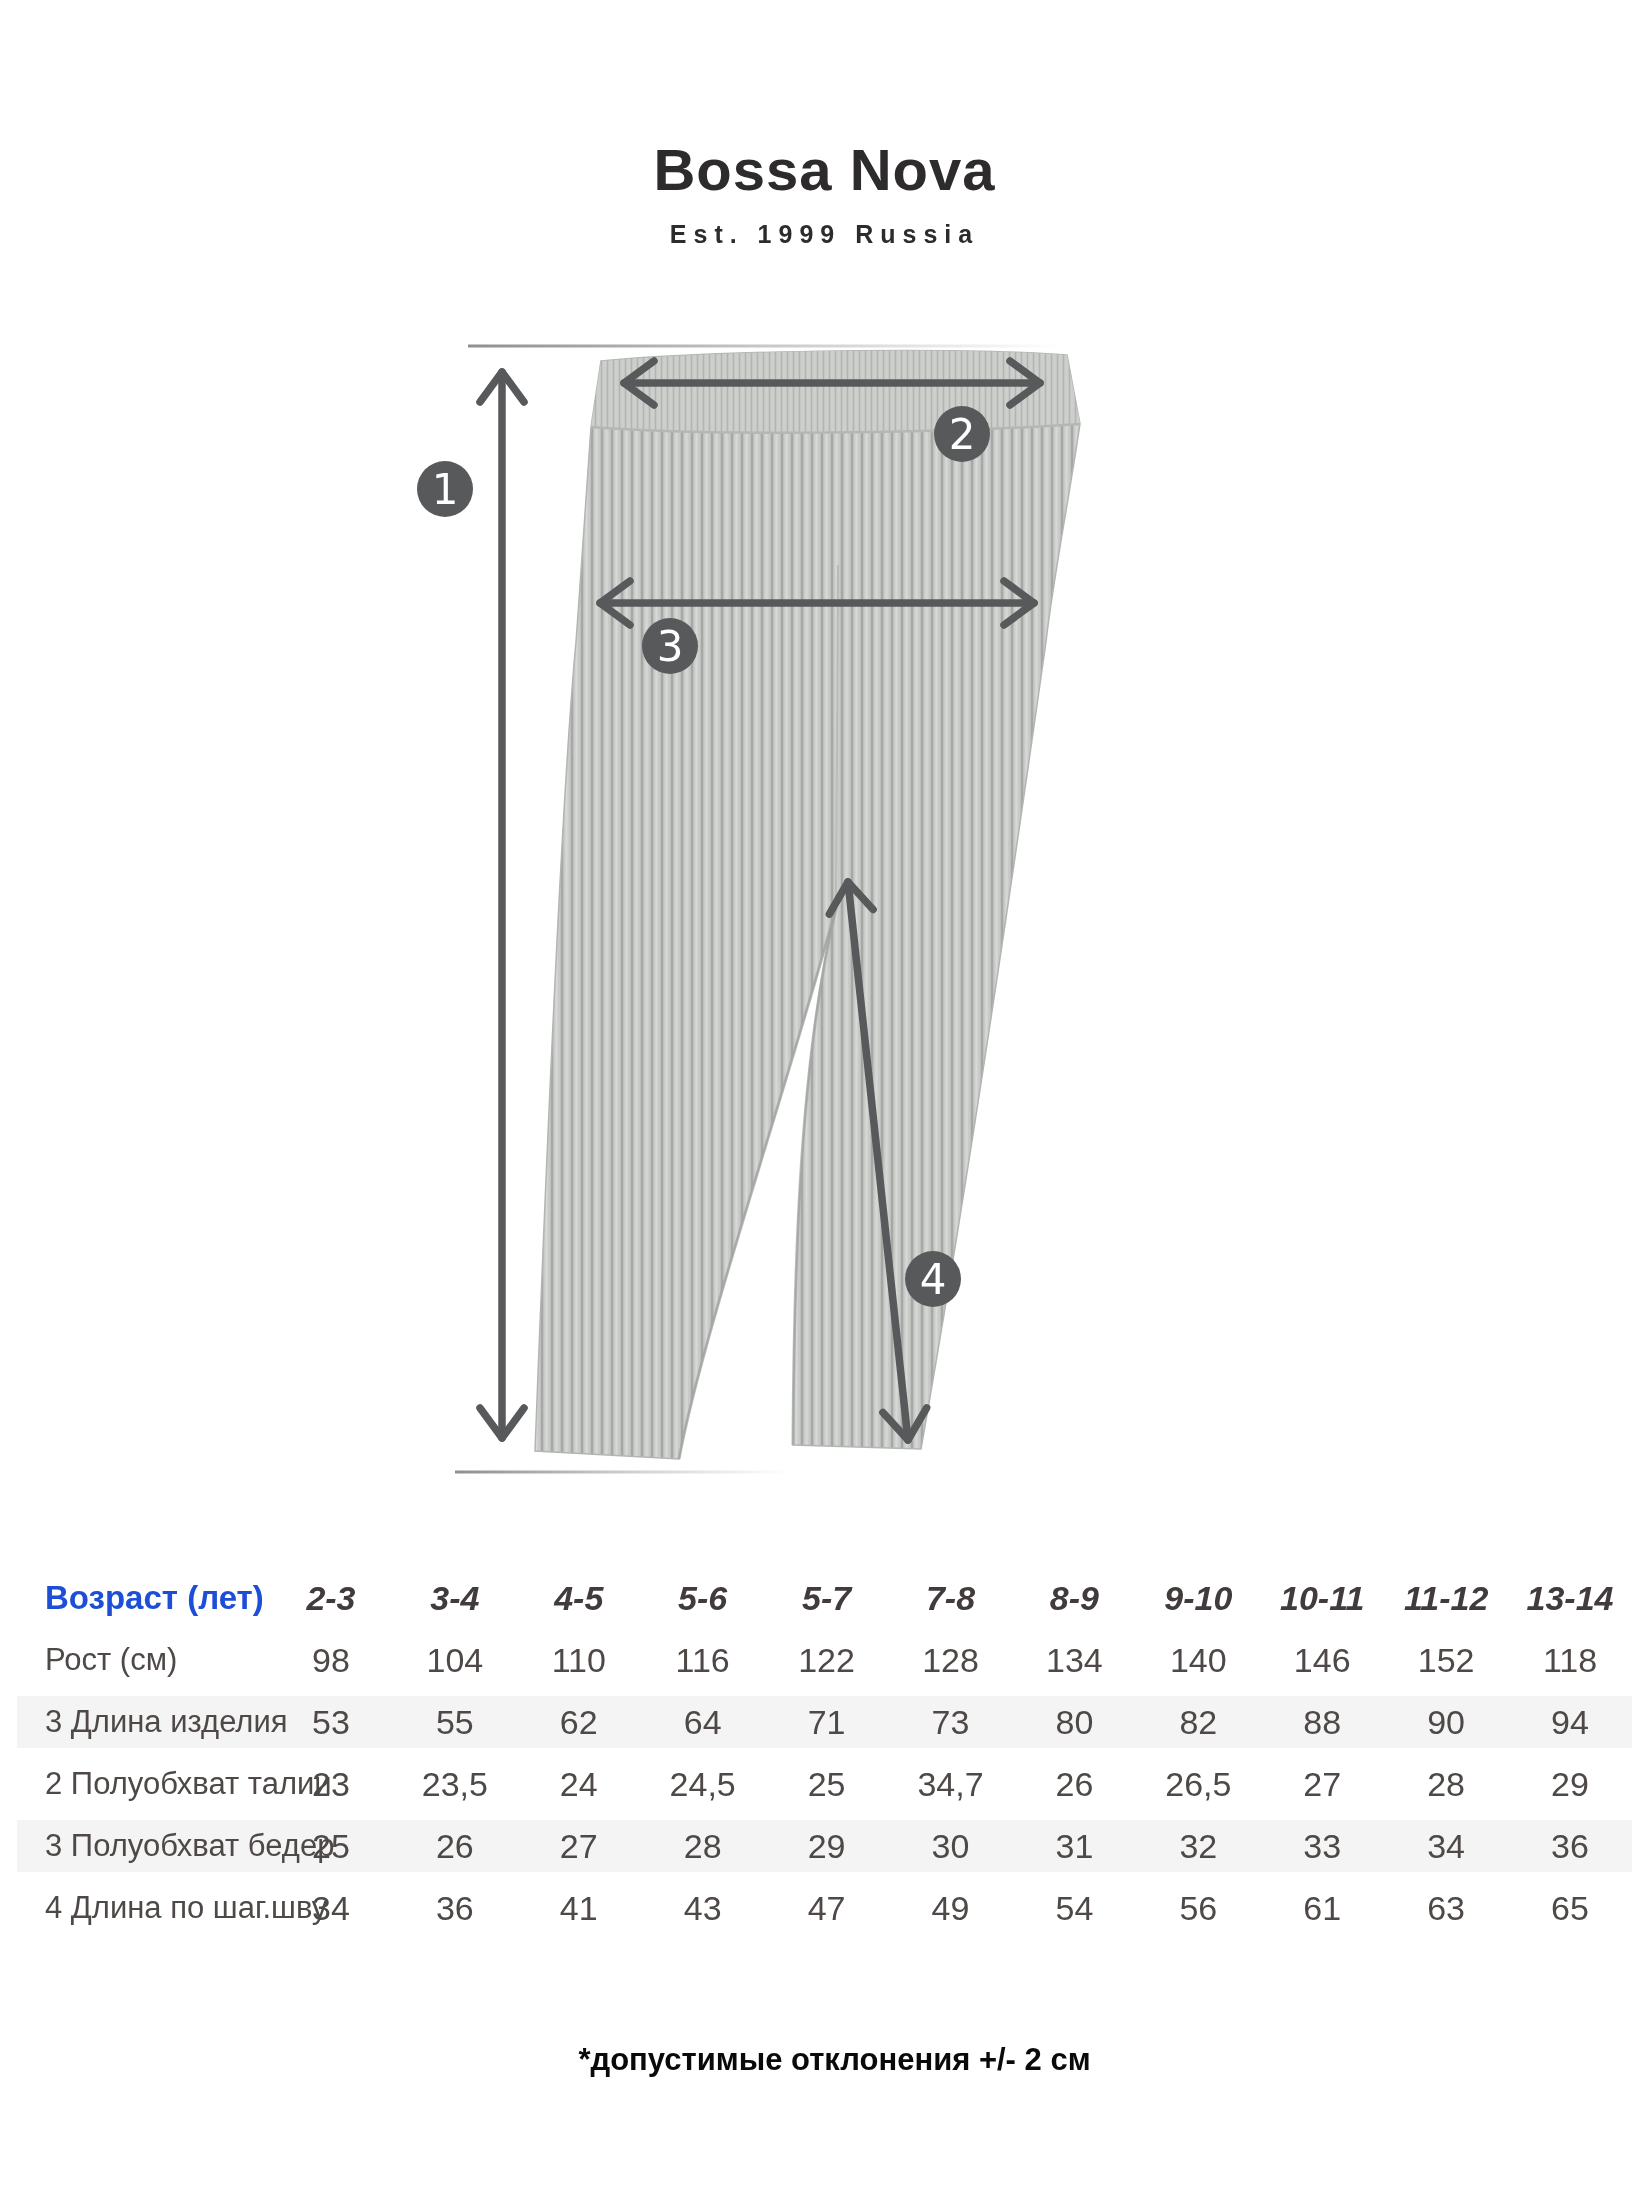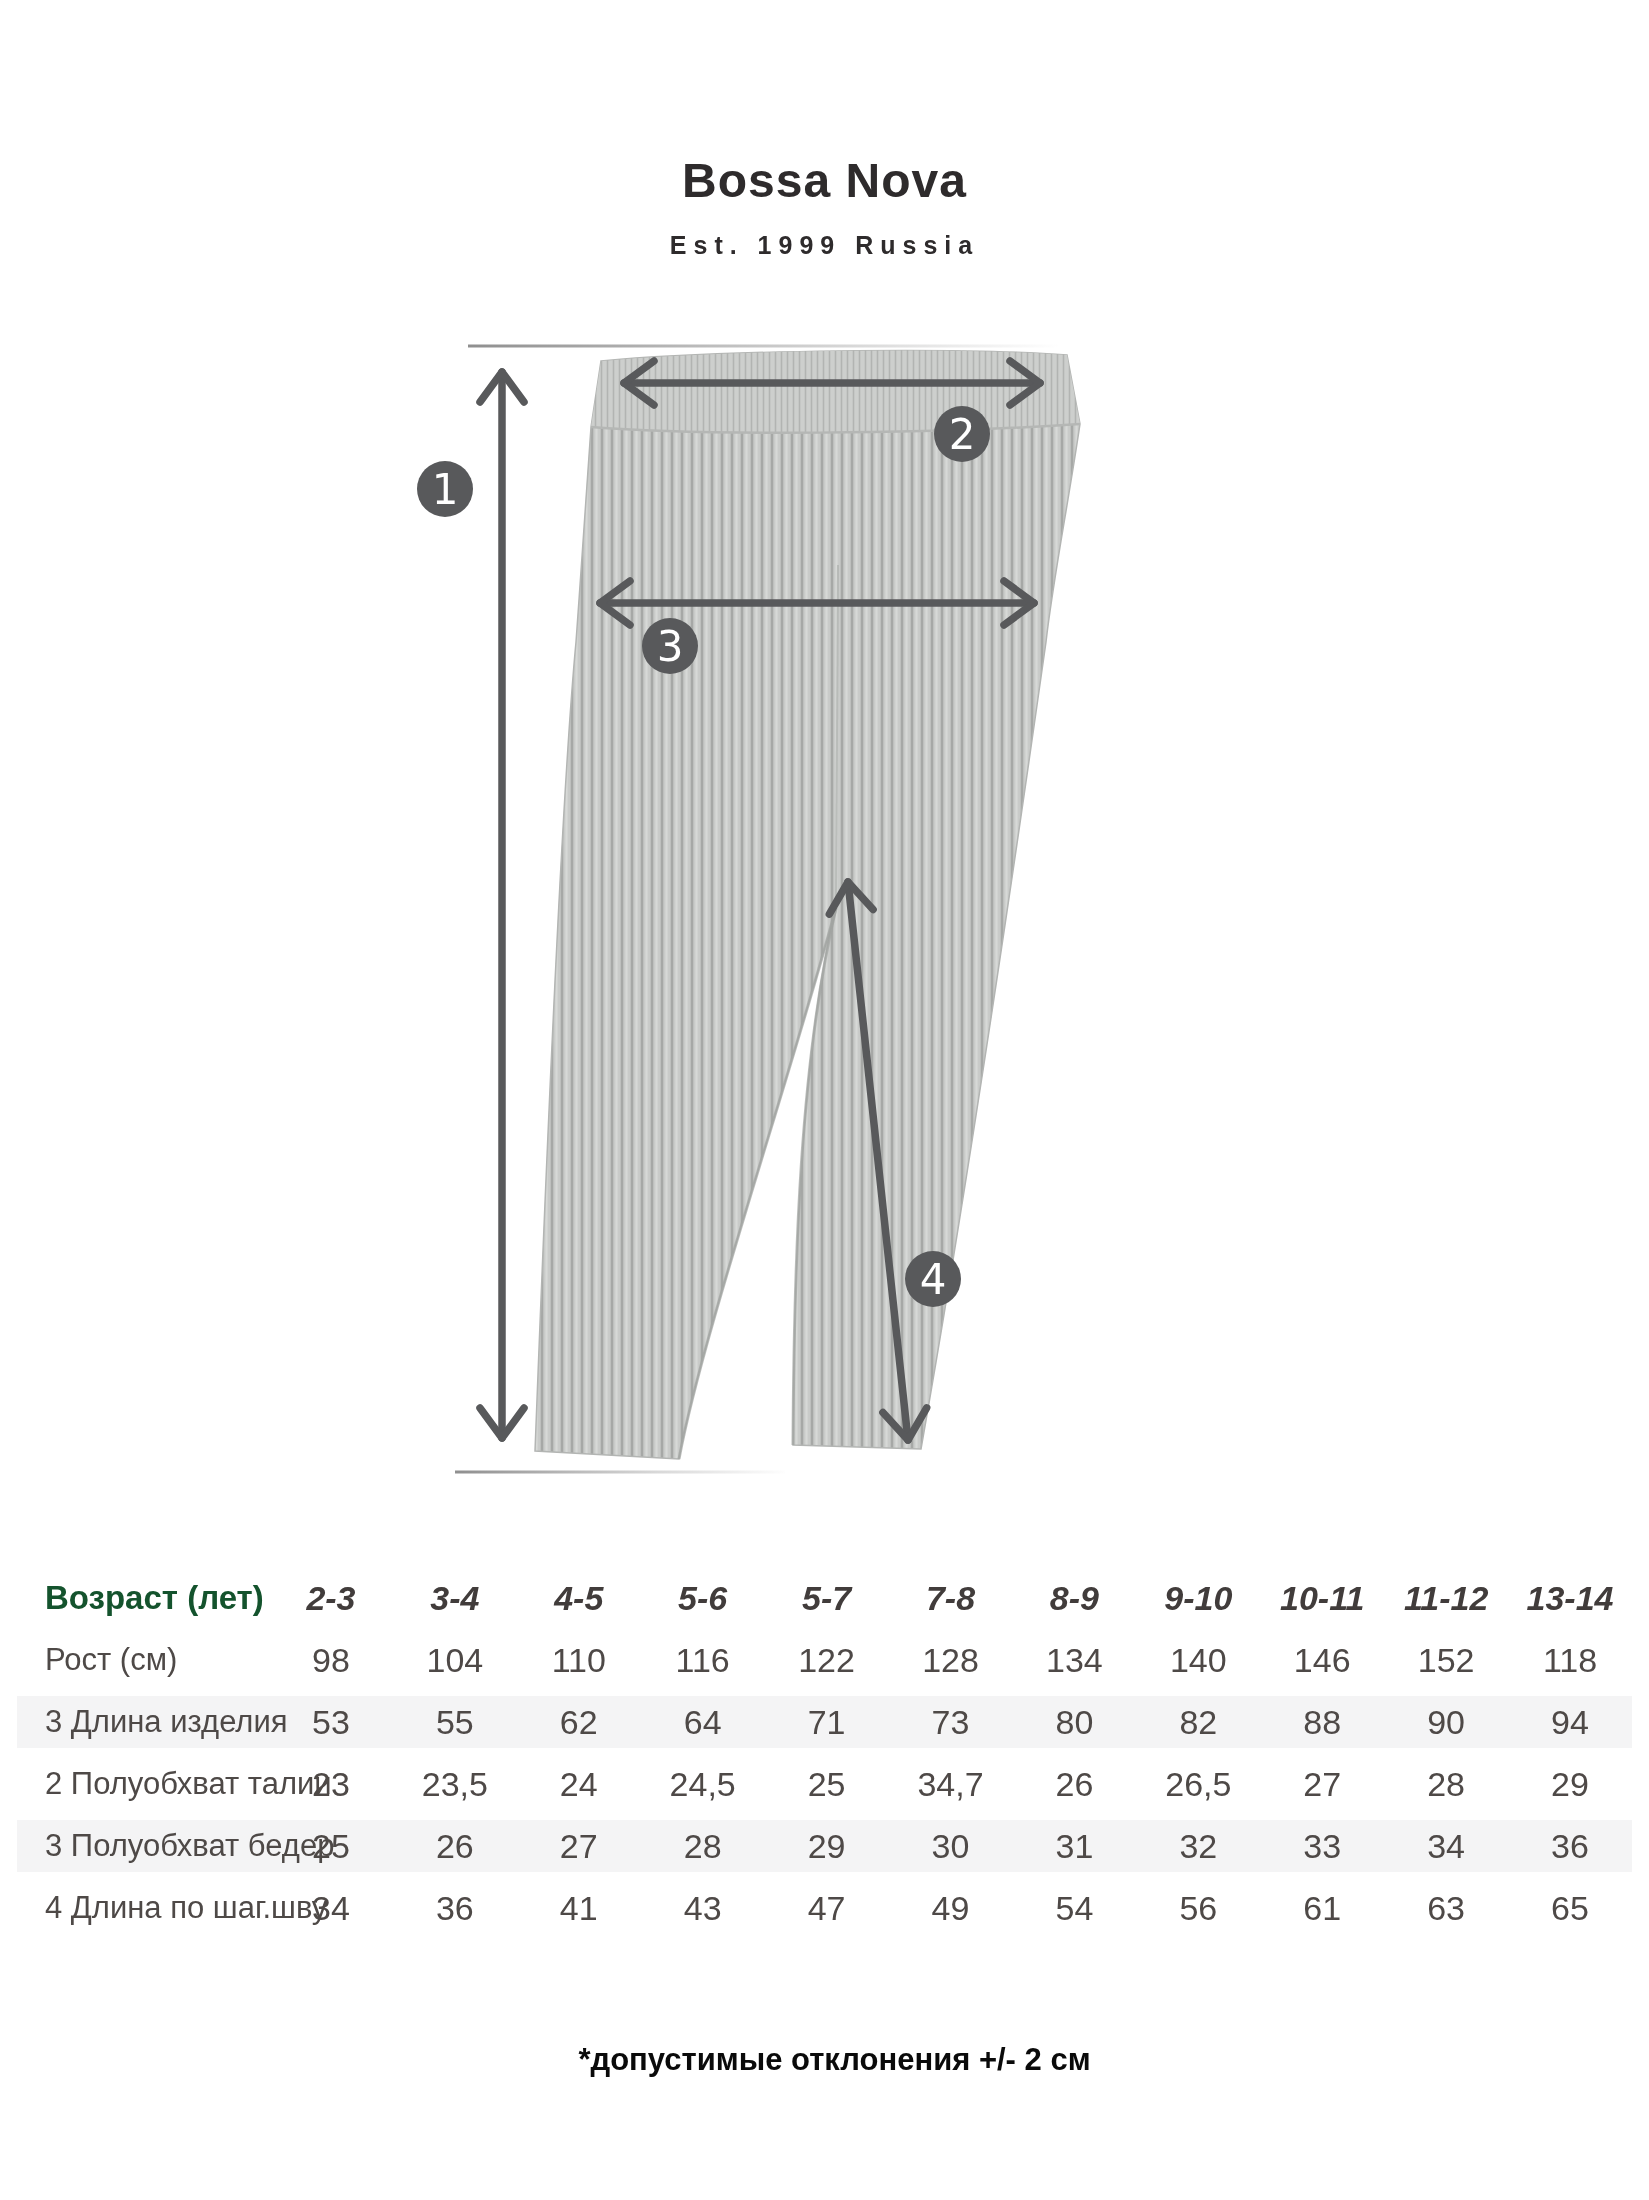--- a/index.html
+++ b/index.html
@@ -1,34 +1,34 @@
 <!DOCTYPE html>
 <html><head>
 <meta charset="utf-8">
 <style>
   html,body{margin:0;padding:0;background:#ffffff;}
   .page{position:relative;width:1649px;height:2200px;background:#ffffff;overflow:hidden;
         font-family:"Liberation Sans",sans-serif;}
 
   
   .brand{position:absolute;top:128px;left:0;width:100%;text-align:center;color:#2e2b2c;}
-  .brand-name{font-size:48px;font-weight:700;line-height:84px;letter-spacing:1px;margin-top:11px;}
+  .brand-name{font-size:58px;font-weight:700;line-height:84px;letter-spacing:1px;}
   .brand-tagline{margin-top:8px;font-size:25px;font-weight:700;letter-spacing:7px;}
 
   
   .diagram{position:absolute;left:0;top:0;width:1649px;height:1530px;}
   .badge-num{font-family:"DejaVu Sans","Liberation Sans",sans-serif;font-size:42px;fill:#ffffff;}
 
   
   .table-wrap{position:absolute;left:17px;top:1567px;width:1615px;}
   .trow{display:grid;grid-template-columns:252px repeat(11,1fr);align-items:center;height:62px;}
   .trow.striped{height:52px;padding:5px 0;background:#f4f4f5;background-clip:content-box;}
   .tlabel{padding-left:28px;font-size:31px;color:#4e4947;white-space:nowrap;}
   .tcell{text-align:center;font-size:34px;color:#4e4947;}
-  .thead .tlabel{font-weight:700;font-size:33px;color:#14532d;}
+  .thead .tlabel{font-weight:700;font-size:33px;color:#1d4ed8;}
   .thead .tcell{font-weight:700;font-size:34px;color:#413c3b;font-style:italic;}
 
   
   .footnote{position:absolute;top:2042px;left:10px;width:100%;text-align:center;
             font-size:31px;font-weight:700;color:#0a0a0a;}
 </style>
 </head>
 <body>
 
 <div class="page">

